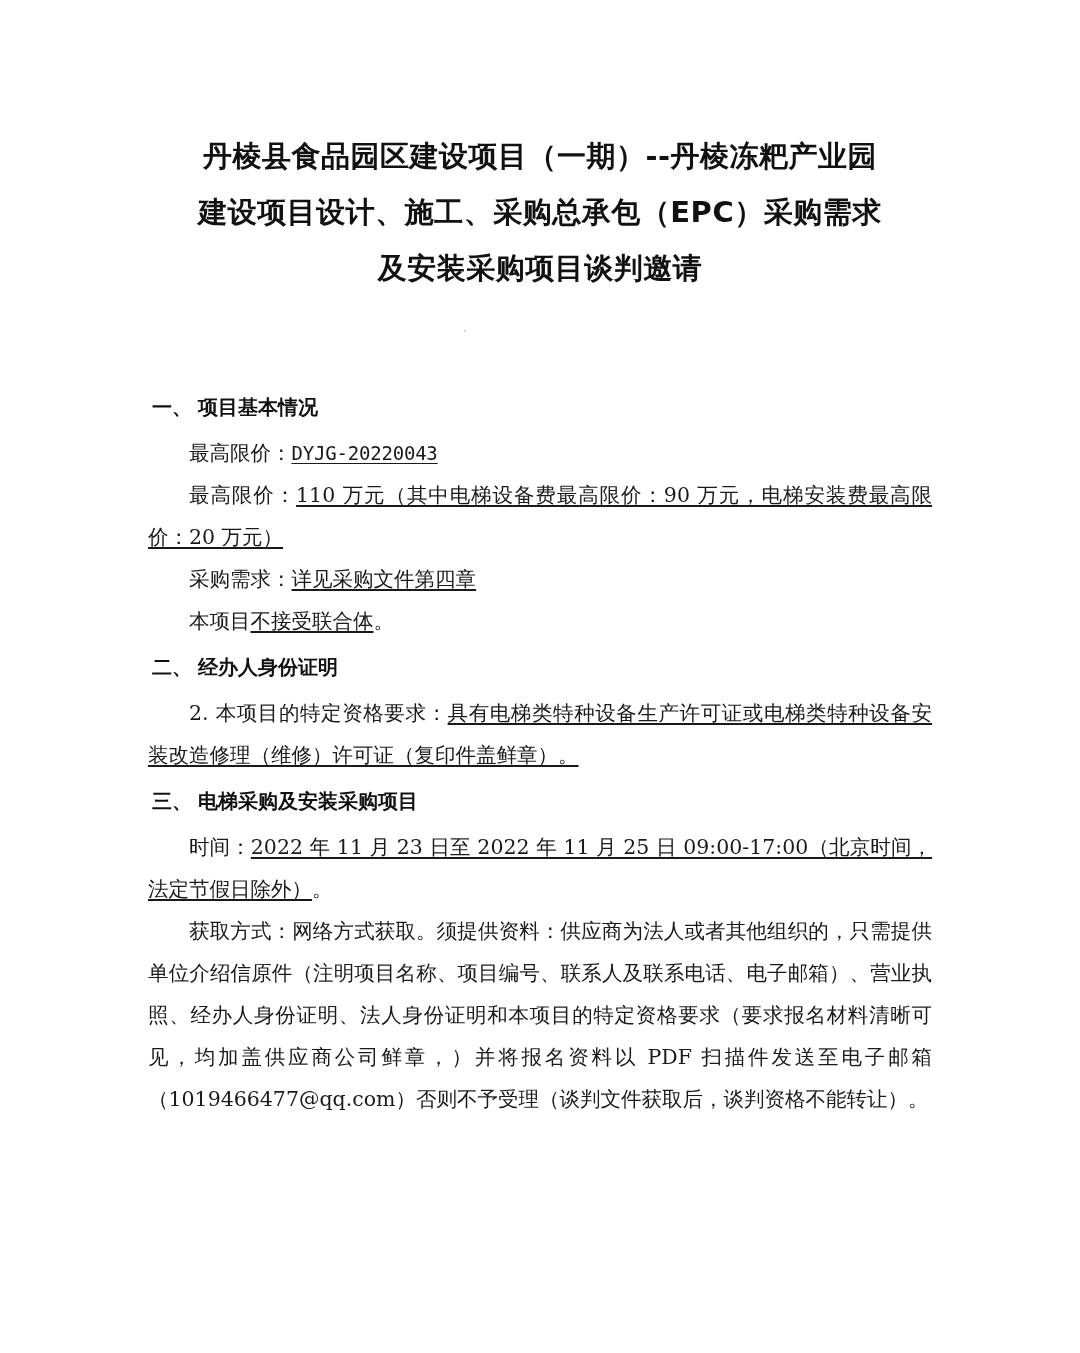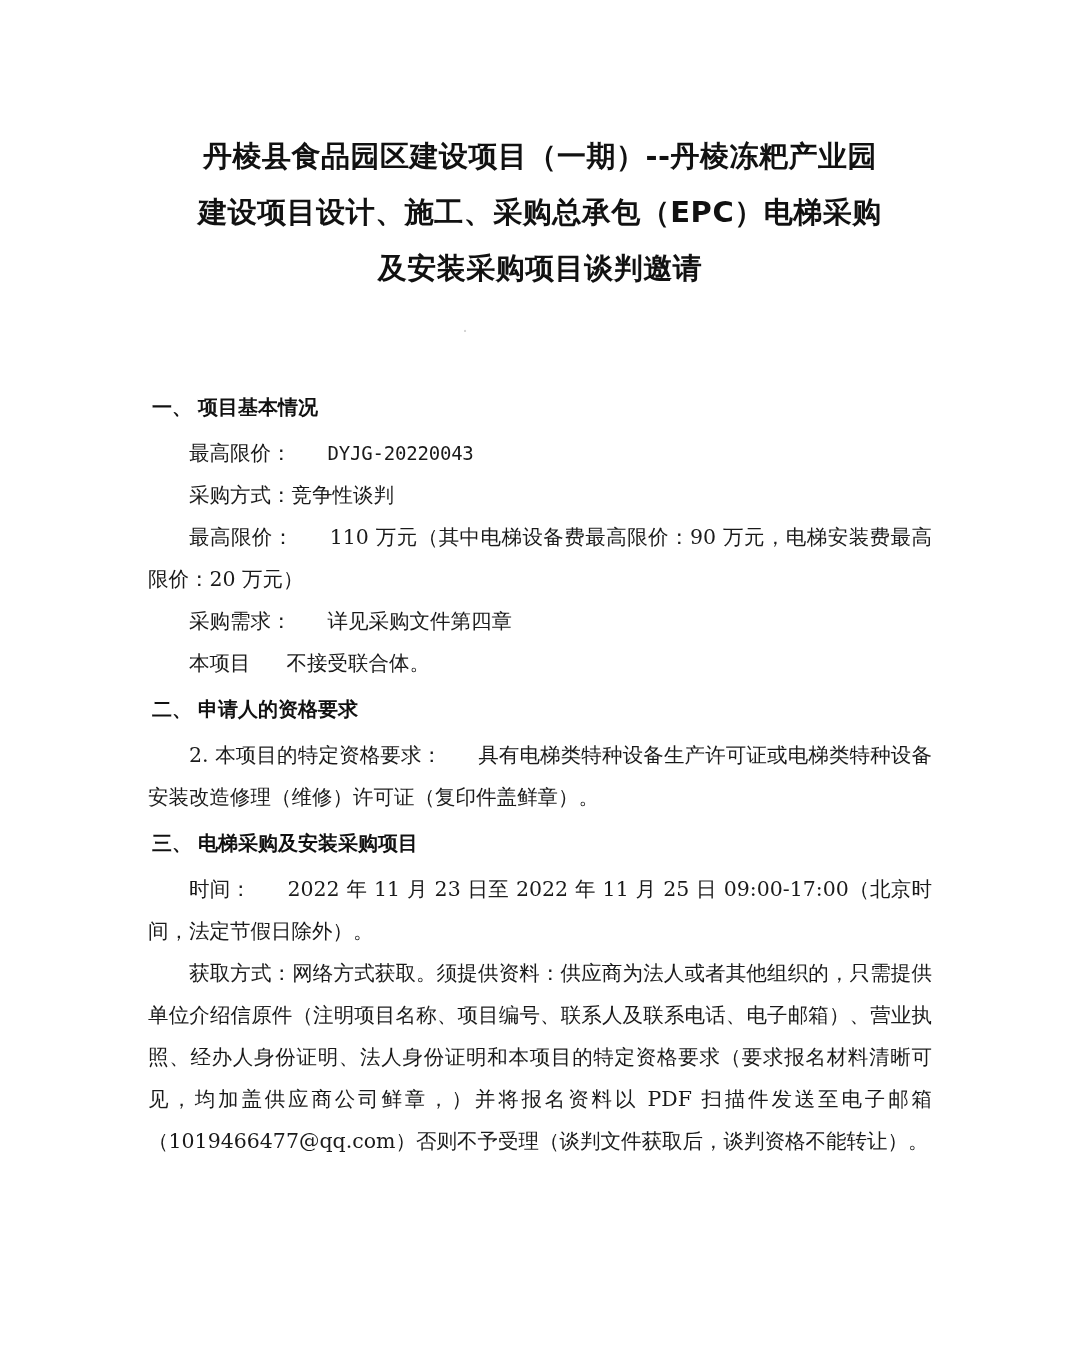--- a/index.html
+++ b/index.html
@@ -57,21 +57,21 @@
 
   p.para {
     font-size: 20.5px;
     line-height: 42px;
     margin: 0;
     text-align: justify;
     text-justify: inter-ideograph;
     color: #1a1a1a;
   }
   p.indent2 { text-indent: 41px; }
-  .u { text-underline-offset: 3px; margin-left: 36px; }
+  .u { text-decoration: underline; text-underline-offset: 3px; }
 
   .lat { font-family: "DejaVu Sans Mono", "Liberation Mono", monospace; font-size: 19px; letter-spacing: -0.2px;}
 
   .faint-mark {
     position: absolute;
     left: 455px;
     top: 325px;
     width: 20px;
     height: 14px;
     background: transparent;
@@ -83,53 +83,50 @@
 </style>
 </head>
 <body>
 
 <div class="page">
 
   <div class="doc-body">
 
     <h1 class="doc-title">
       <span class="title-line l1">丹棱县食品园区建设项目（一期）--丹棱冻粑产业园</span>
-      <span class="title-line l2">建设项目设计、施工、采购总承包（EPC）电梯采购</span>
+      <span class="title-line l2">建设项目设计、施工、采购总承包（EPC）采购需求</span>
       <span class="title-line l3">及安装采购项目谈判邀请</span>
     </h1>
 
     <div class="gap-after-title"></div>
 
     <div class="section-head">
       <span class="num">一、</span><span>项目基本情况</span>
     </div>
 
     <p class="para indent2">
       <span>最高限价：</span><span class="u lat">DYJG-20220043</span>
     </p>
 
 
-    <p class="para indent2">
-      <span>采购方式：</span><span>竞争性谈判</span>
-    </p>
 
     <p class="para indent2">
       <span>最高限价：</span><span class="u">110 万元（其中电梯设备费最高限价：90 万元，电梯安装费最高限价：20 万元）</span>
     </p>
 
     <p class="para indent2">
       <span>采购需求：</span><span class="u">详见采购文件第四章</span>
     </p>
 
     <p class="para indent2">
       <span>本项目</span><span class="u">不接受联合体</span><span>。</span>
     </p>
 
     <div class="section-head">
-      <span class="num">二、</span><span>申请人的资格要求</span>
+      <span class="num">二、</span><span>经办人身份证明</span>
     </div>
 
 
     <p class="para indent2">
       <span>2. 本项目的特定资格要求：</span><span class="u">具有电梯类特种设备生产许可证或电梯类特种设备安装改造修理（维修）许可证（复印件盖鲜章）。</span>
     </p>
 
     <div class="section-head">
       <span class="num">三、</span><span>电梯采购及安装采购项目</span>
     </div>

